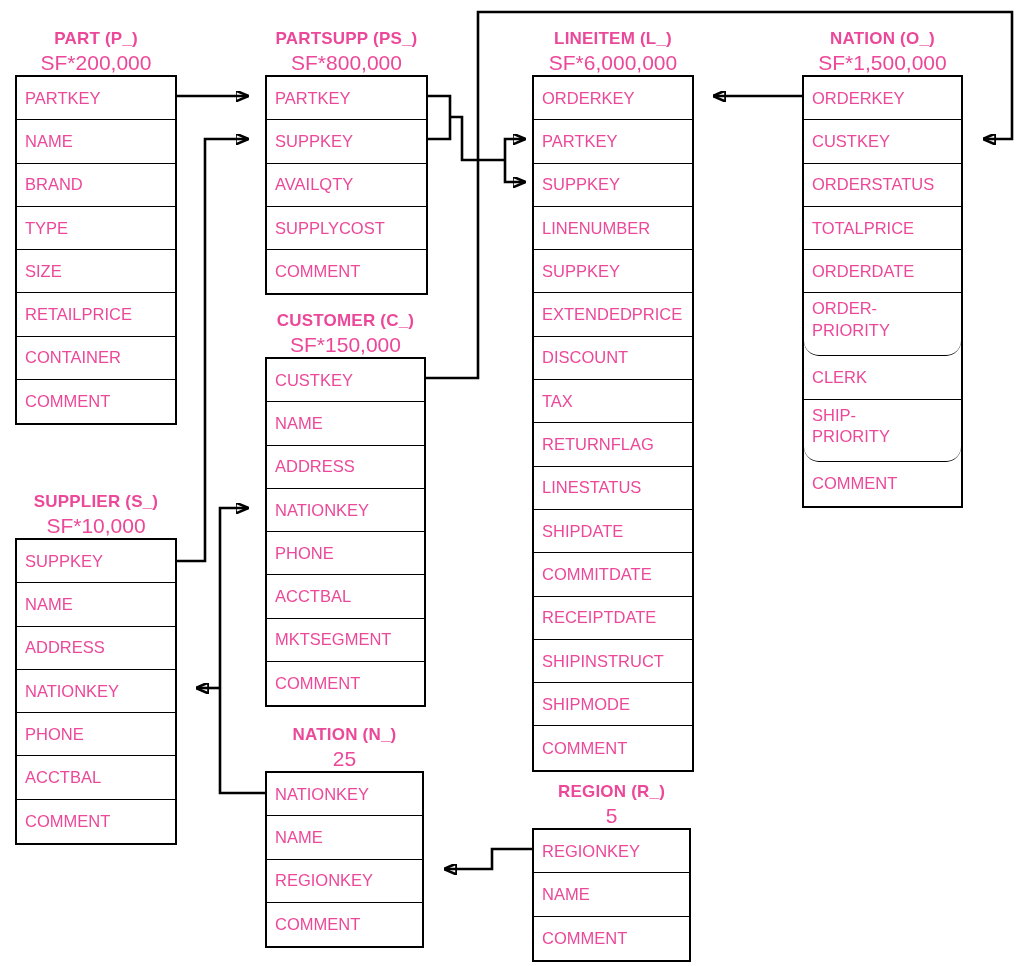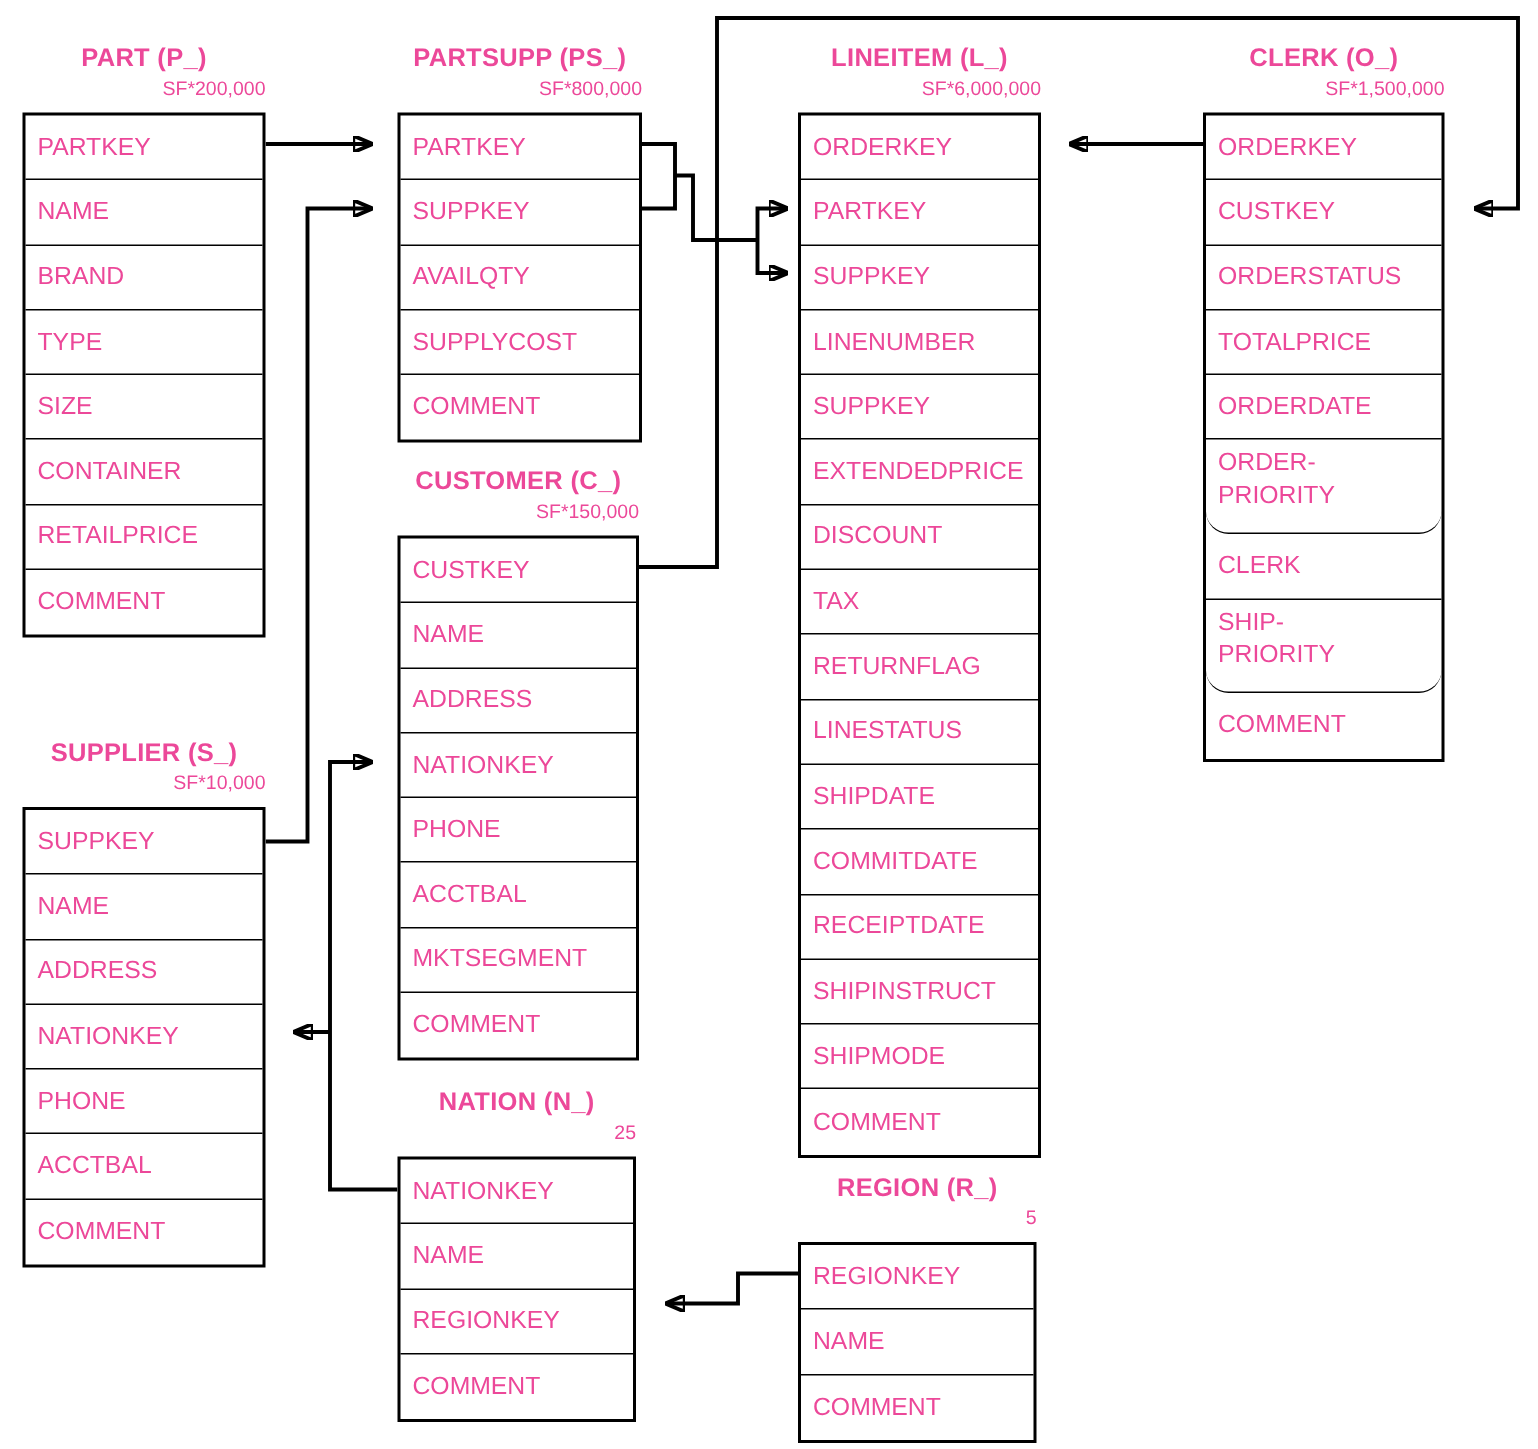--- a/index.html
+++ b/index.html
@@ -12,21 +12,21 @@
     color:#ec4899;
   }
   .entity{position:absolute;}
   .ent-title{
     position:absolute;left:0;top:0;width:100%;
     text-align:center;font-weight:bold;font-size:17px;
     letter-spacing:0.2px;white-space:nowrap;
   }
   .ent-card{
     position:absolute;left:0;top:22px;width:100%;
-    text-align:right;font-size:13px;white-space:nowrap;
+    text-align:center;font-size:21px;white-space:nowrap;
   }
   .ent-box{
     position:absolute;left:0;top:46px;width:100%;
     border:2.5px solid #000;
     box-sizing:border-box;
     background:#fff;
   }
   .row{
     border-bottom:1.6px solid #000;
     box-sizing:border-box;
@@ -96,24 +96,24 @@
         <div class="row" style="height: 43.3px;">
           <span>BRAND</span>
         </div>
         <div class="row" style="height: 43.3px;">
           <span>TYPE</span>
         </div>
         <div class="row" style="height: 43.3px;">
           <span>SIZE</span>
         </div>
         <div class="row" style="height: 43.3px;">
+          <span>RETAILPRICE</span>
+        </div>
+        <div class="row" style="height: 43.3px;">
           <span>CONTAINER</span>
-        </div>
-        <div class="row" style="height: 43.3px;">
-          <span>RETAILPRICE</span>
         </div>
         <div class="row" style="height: 43.3px;">
           <span>COMMENT</span>
         </div>
       </div>
   </div>
 
   <div class="entity" style="left:265px;top:29px;width:163px;">
     <div class="ent-title">PARTSUPP (PS_)</div>
     <div class="ent-card">SF*800,000</div>
@@ -185,21 +185,21 @@
         <div class="row" style="height: 43.3px;">
           <span>SHIPMODE</span>
         </div>
         <div class="row" style="height: 43.3px;">
           <span>COMMENT</span>
         </div>
       </div>
   </div>
 
   <div class="entity" style="left:802px;top:29px;width:161px;">
-    <div class="ent-title">CLERK (O_)</div>
+    <div class="ent-title">NATION (O_)</div>
     <div class="ent-card">SF*1,500,000</div>
     <div class="ent-box">
         <div class="row" style="height: 43.3px;">
           <span>ORDERKEY</span>
         </div>
         <div class="row" style="height: 43.3px;">
           <span>CUSTKEY</span>
         </div>
         <div class="row" style="height: 43.3px;">
           <span>ORDERSTATUS</span>

